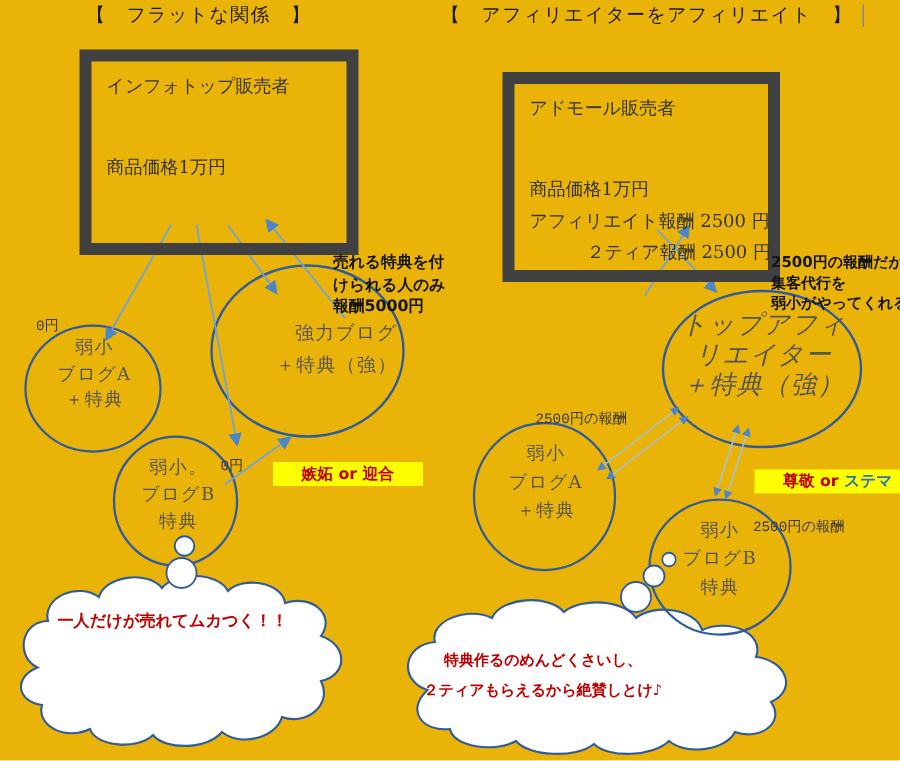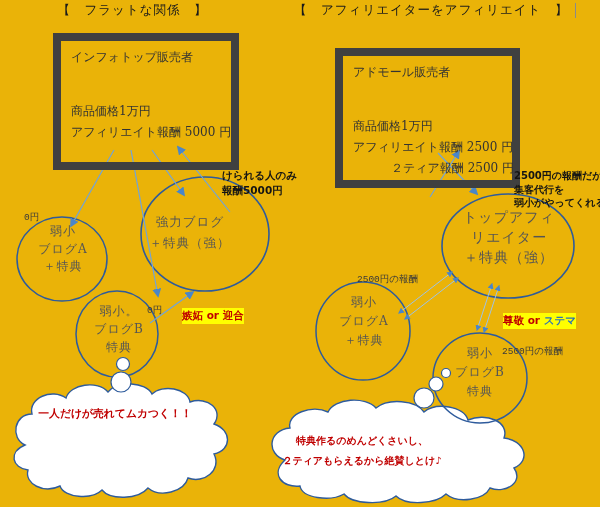--- a/index.html
+++ b/index.html
@@ -5,21 +5,21 @@
   html,body{margin:0;padding:0;background:#ffffff;}
   #stage{
     position:relative;width:600px;height:507px;background:#eab308;overflow:hidden;
     font-family:"DejaVu Serif","Liberation Serif",serif;
   }
   .abs{position:absolute;}
   .circle-text{font-family:"DejaVu Serif","Liberation Serif",serif;color:#555555;text-align:center;letter-spacing:1px;}
   .note{font-family:"DejaVu Sans","Liberation Sans",sans-serif;font-weight:bold;color:#141414;}
   .redtext{font-family:"DejaVu Sans","Liberation Sans",sans-serif;font-weight:bold;color:#c00000;text-align:center;}
   .hl{background:#ffff00;font-family:"DejaVu Sans","Liberation Sans",sans-serif;font-weight:bold;
-      font-size:10.5px;padding:1px 0;white-space:nowrap;}
+      font-size:10.5px;padding:1px 19px;white-space:nowrap;}
   .hdr{font-size:12.5px;color:#1a1a1a;text-align:center;letter-spacing:1px;white-space:nowrap;}
   .boxframe{border:8px solid #404040;background:transparent;}
   .boxline{position:absolute;left:10px;font-size:12px;white-space:nowrap;color:#333333;}
   .lbl{font-size:9.5px;color:#3a3a3a;white-space:nowrap;font-family:Liberation Mono, monospace;}
   svg{position:absolute;left:0;top:0;}
 </style>
 </head>
 <body>
 
 <div id="stage">
@@ -76,59 +76,59 @@
     <line x1="484" y1="332" x2="499" y2="286" stroke="#9dc3e6" stroke-width="1" marker-start="url(#ahs)" marker-end="url(#ahs)"></line>
   </svg>
 
   <div class="abs hdr" style="left:30px;top:2px;width:205px;">【　フラットな関係　】</div>
   <div class="abs hdr" style="left:294px;top:2px;width:240px;">【　アフィリエイターをアフィリエイト　】</div>
   <div class="abs" style="left:575px;top:3px;width:1px;height:15px;background:#8a8a8a;"></div>
 
   <div class="abs boxframe" style="left:53px;top:33px;width:170px;height:121px;">
     <div class="boxline" style="top:8px;">インフォトップ販売者</div>
     <div class="boxline" style="top:62px;">商品価格1万円</div>
-    <div class="boxline" style="top:83px;">アフィリエイト報酬 5000 円</div>
   </div>
 
   <div class="abs boxframe" style="left:335px;top:48px;width:169px;height:124px;">
     <div class="boxline" style="top:8px;">アドモール販売者</div>
     <div class="boxline" style="top:62px;">商品価格1万円</div>
     <div class="boxline" style="top:83px;">アフィリエイト報酬 2500 円</div>
     <div class="boxline" style="top:104px;left:48px;">２ティア報酬 2500 円</div>
   </div>
 
   <div class="abs note" style="left:222px;top:168px;width:90px;font-size:10.5px;line-height:14.5px;">
+    <div>売れる特典を付</div>
     <div>けられる人のみ</div>
     <div>報酬5000円</div>
   </div>
 
   <div class="abs note" style="left:514px;top:169px;width:92px;font-size:10px;line-height:13.5px;">
     <div>2500円の報酬だが</div>
     <div>集客代行を</div>
     <div>弱小がやってくれる</div>
   </div>
 
-  <div class="abs circle-text" style="left:130px;top:211px;width:120px;font-size:12.5px;line-height:21px;">
+  <div class="abs circle-text" style="left:145px;top:211px;width:120px;font-size:12.5px;line-height:21px;text-align:right;">
     <div>強力ブログ</div>
     <div>＋特典（強）</div>
   </div>
   <div class="abs circle-text" style="left:22px;top:223px;width:82px;font-size:12px;line-height:17.5px;">
     <div>弱小</div>
     <div>ブログA</div>
     <div>＋特典</div>
   </div>
   <div class="abs circle-text" style="left:80px;top:302px;width:78px;font-size:12px;line-height:18px;">
     <div>弱小。</div>
     <div>ブログB</div>
     <div>特典</div>
   </div>
   <div class="abs lbl" style="left:24px;top:211px;">0円</div>
   <div class="abs lbl" style="left:147px;top:304px;">0円</div>
 
-  <div class="abs circle-text" style="left:448px;top:207px;width:122px;font-size:14px;line-height:20px;">
+  <div class="abs circle-text" style="left:448px;top:207px;width:122px;font-size:17px;line-height:20px;font-style:italic;">
     <div>トップアフィ</div>
     <div>リエイター</div>
     <div>＋特典（強）</div>
   </div>
   <div class="abs circle-text" style="left:322px;top:293px;width:84px;font-size:12px;line-height:19px;">
     <div>弱小</div>
     <div>ブログA</div>
     <div>＋特典</div>
   </div>
   <div class="abs circle-text" style="left:438px;top:344px;width:84px;font-size:12px;line-height:19px;">

